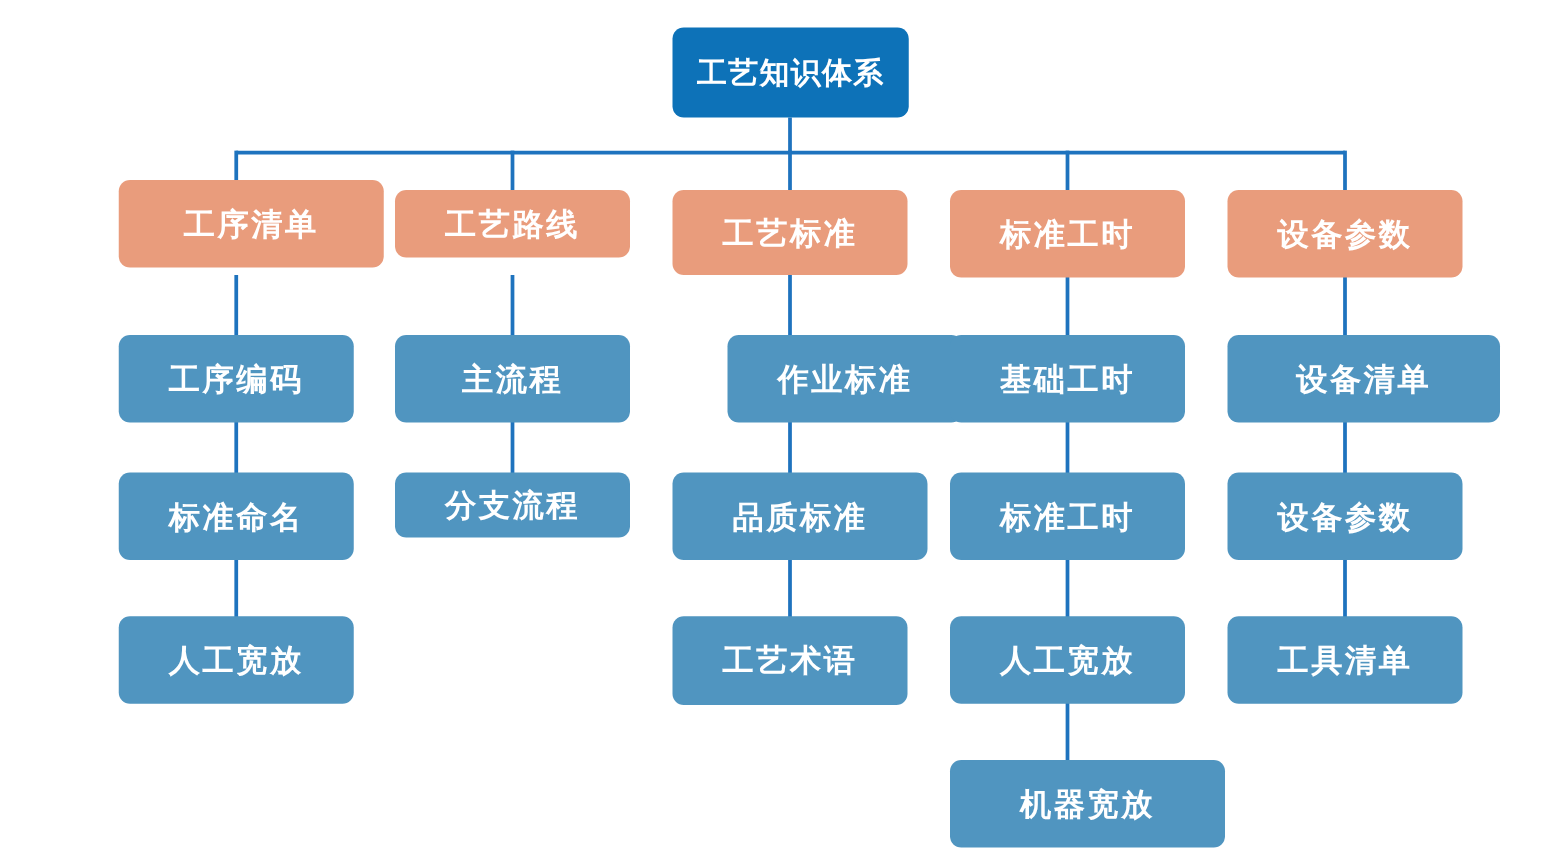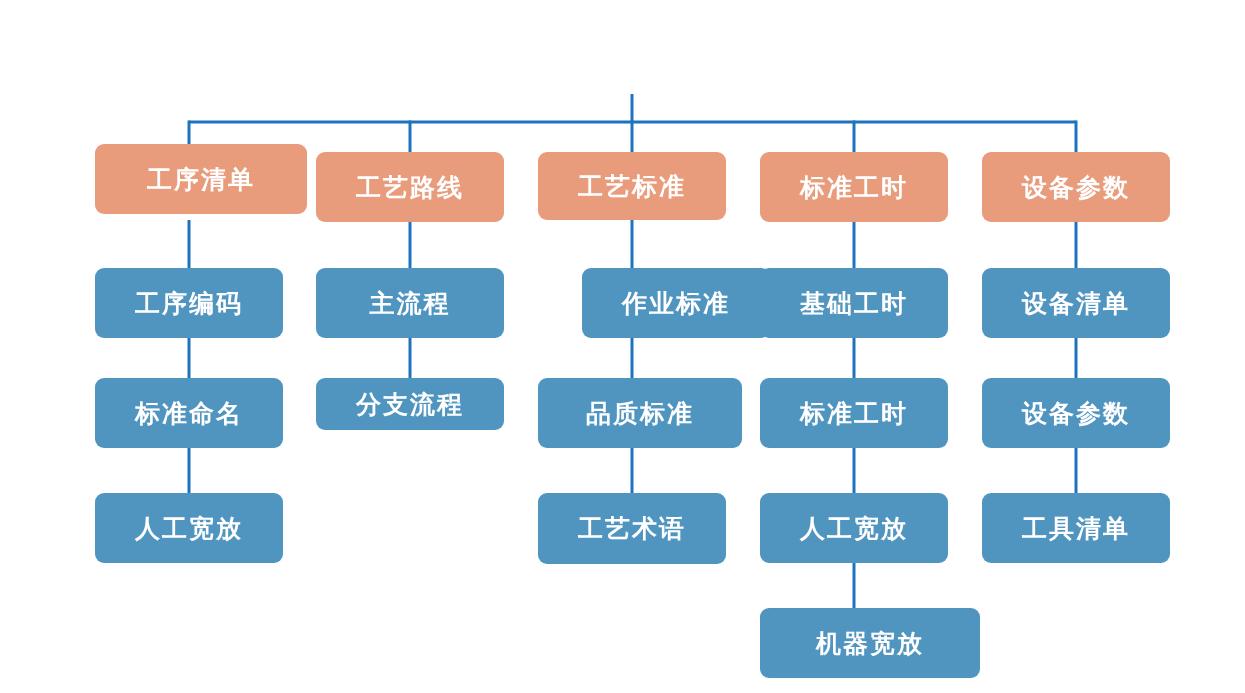--- a/index.html
+++ b/index.html
@@ -69,35 +69,36 @@
       <line x1="854" y1="120.5" x2="854" y2="156" stroke="#1e73be" stroke-width="3"></line>
       <line x1="854" y1="220" x2="854" y2="270" stroke="#1e73be" stroke-width="3"></line>
       <line x1="854" y1="336" x2="854" y2="380" stroke="#1e73be" stroke-width="3"></line>
       <line x1="854" y1="446" x2="854" y2="495" stroke="#1e73be" stroke-width="3"></line>
       <line x1="854" y1="561" x2="854" y2="610" stroke="#1e73be" stroke-width="3"></line>
       <line x1="1076" y1="120.5" x2="1076" y2="156" stroke="#1e73be" stroke-width="3"></line>
       <line x1="1076" y1="220" x2="1076" y2="270" stroke="#1e73be" stroke-width="3"></line>
       <line x1="1076" y1="336" x2="1076" y2="380" stroke="#1e73be" stroke-width="3"></line>
       <line x1="1076" y1="446" x2="1076" y2="495" stroke="#1e73be" stroke-width="3"></line>
     </svg>
+  <div class="node root" style="left:538px; top:22px; width:189px; height:72px;">工艺知识体系</div>
   <div id="nodes">
       <div class="node branch" style="left: 95px; top: 144px; width: 212px; height: 70px;">工序清单</div>
       <div class="node leaf" style="left: 95px; top: 268px; width: 188px; height: 70px;">工序编码</div>
       <div class="node leaf" style="left: 95px; top: 378px; width: 188px; height: 70px;">标准命名</div>
       <div class="node leaf" style="left: 95px; top: 493px; width: 188px; height: 70px;">人工宽放</div>
-      <div class="node branch" style="left: 316px; top: 152px; width: 188px; height: 70px;">工艺路线</div>
+      <div class="node branch" style="left: 316px; top: 152px; width: 188px; height: 54px;">工艺路线</div>
       <div class="node leaf" style="left: 316px; top: 268px; width: 188px; height: 70px;">主流程</div>
       <div class="node leaf" style="left: 316px; top: 378px; width: 188px; height: 52px;">分支流程</div>
       <div class="node branch" style="left: 538px; top: 152px; width: 188px; height: 68px;">工艺标准</div>
       <div class="node leaf" style="left: 538px; top: 268px; width: 188px; height: 70px; margin-left: 44px;">作业标准</div>
       <div class="node leaf" style="left: 538px; top: 378px; width: 204px; height: 70px; font-family: Liberation Mono, monospace;">品质标准</div>
       <div class="node leaf" style="left: 538px; top: 493px; width: 188px; height: 71px;">工艺术语</div>
       <div class="node branch" style="left: 760px; top: 152px; width: 188px; height: 70px;">标准工时</div>
       <div class="node leaf" style="left: 760px; top: 268px; width: 188px; height: 70px;">基础工时</div>
       <div class="node leaf" style="left: 760px; top: 378px; width: 188px; height: 70px;">标准工时</div>
       <div class="node leaf" style="left: 760px; top: 493px; width: 188px; height: 70px;">人工宽放</div>
       <div class="node leaf" style="left: 760px; top: 608px; width: 220px; height: 70px;">机器宽放</div>
       <div class="node branch" style="left: 982px; top: 152px; width: 188px; height: 70px;">设备参数</div>
-      <div class="node leaf" style="left: 982px; top: 268px; width: 188px; height: 70px;">设备清单</div>
+      <div class="node leaf" style="left: 982px; top: 268px; width: 218px; height: 70px;">设备清单</div>
       <div class="node leaf" style="left: 982px; top: 378px; width: 188px; height: 70px;">设备参数</div>
       <div class="node leaf" style="left: 982px; top: 493px; width: 188px; height: 70px;">工具清单</div>
     </div>
 </div>
 
 </body></html>

